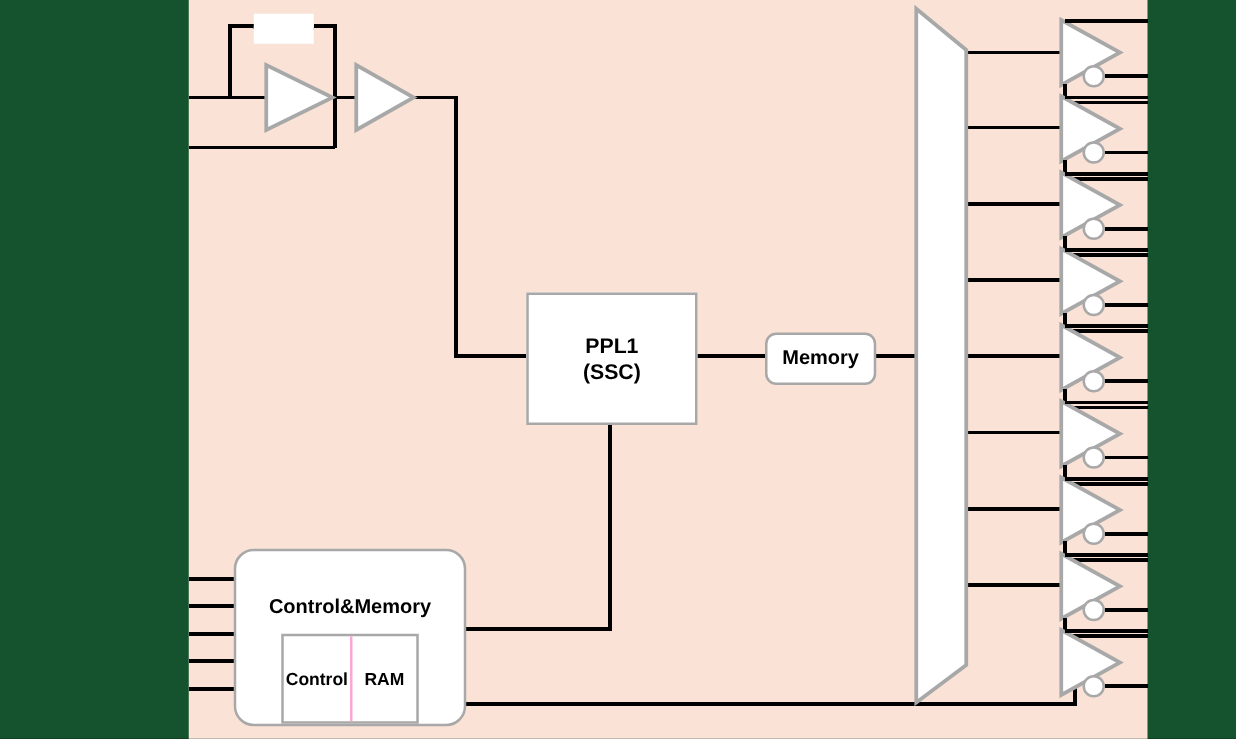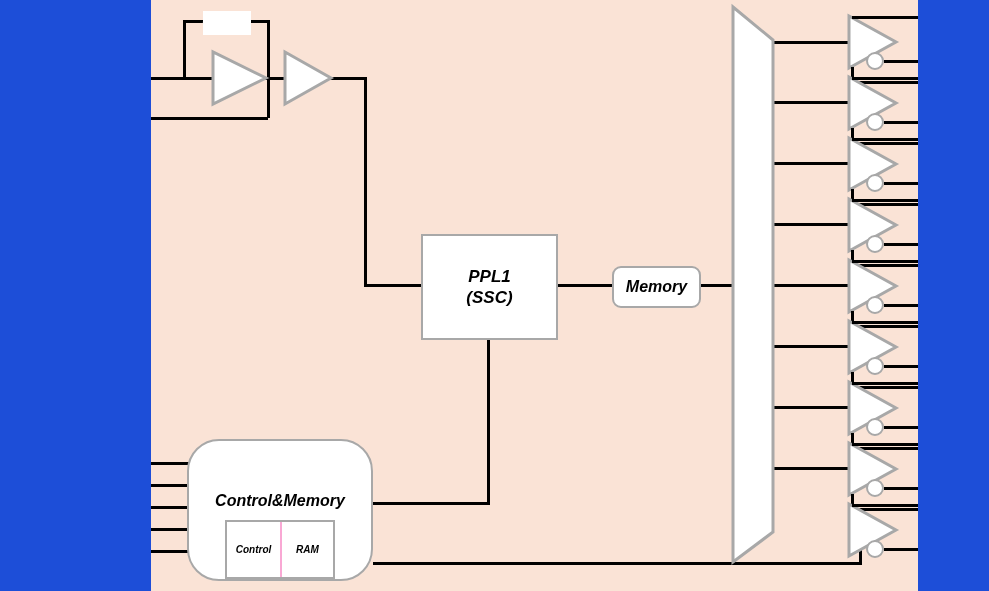--- a/index.html
+++ b/index.html
@@ -1,33 +1,33 @@
 <!DOCTYPE html>
 <html><head>
 <meta charset="utf-8">
 <style>
   html,body{margin:0;padding:0;background:#000;}
   body{width:989px;height:591px;overflow:hidden;
        font-family:"Liberation Sans",sans-serif;}
-  #stage{position:relative;width:989px;height:591px;background:#1d4ed8;font-style:italic;}
+  #stage{position:relative;width:989px;height:591px;background:#14532d;}
   #canvas{position:absolute;left:151px;top:0px;width:767px;height:591px;
           background:#fae3d6;}
   svg.layer{position:absolute;left:0;top:0;width:989px;height:591px;overflow:visible;}
   .blk{position:absolute;background:#ffffff;border:2px solid #a8a8a8;
        display:flex;align-items:center;justify-content:center;
        text-align:center;color:#000;font-weight:bold;}
   #pll{left:421px;top:234px;width:133px;height:102px;font-size:17px;line-height:1.25;}
   #divider{left:612px;top:266px;width:85px;height:38px;border-radius:9px;font-size:16px;}
-  #ctrlmem{left:187px;top:439px;width:186px;height:142px;border-radius:32px;
-           flex-direction:column;align-items:center;justify-content:flex-end;
+  #ctrlmem{left:187px;top:439px;width:186px;height:142px;border-radius:16px;
+           flex-direction:column;align-items:center;justify-content:space-between;
            padding-top:0;box-sizing:border-box;}
   #cmTitle{font-size:16px;font-weight:bold;margin-top:36px;}
   #cmRow{display:flex;margin-top:10px;border:2px solid #a8a8a8;background:#fff;}
-  #cmRow>div{width:53px;height:55px;display:flex;align-items:center;
-             justify-content:center;font-size:10px;font-weight:bold;}
+  #cmRow>div{width:53px;height:68px;display:flex;align-items:center;
+             justify-content:center;font-size:14px;font-weight:bold;}
   #cmRow>div.sep{border-left:2px solid #f9a8d4;width:51px;}
   #resLabel{position:absolute;left:203px;top:11px;width:48px;height:24px;background:#fff;}
 </style>
 </head>
 <body>
 
 <div id="stage">
 
   <div id="canvas"></div>
 

